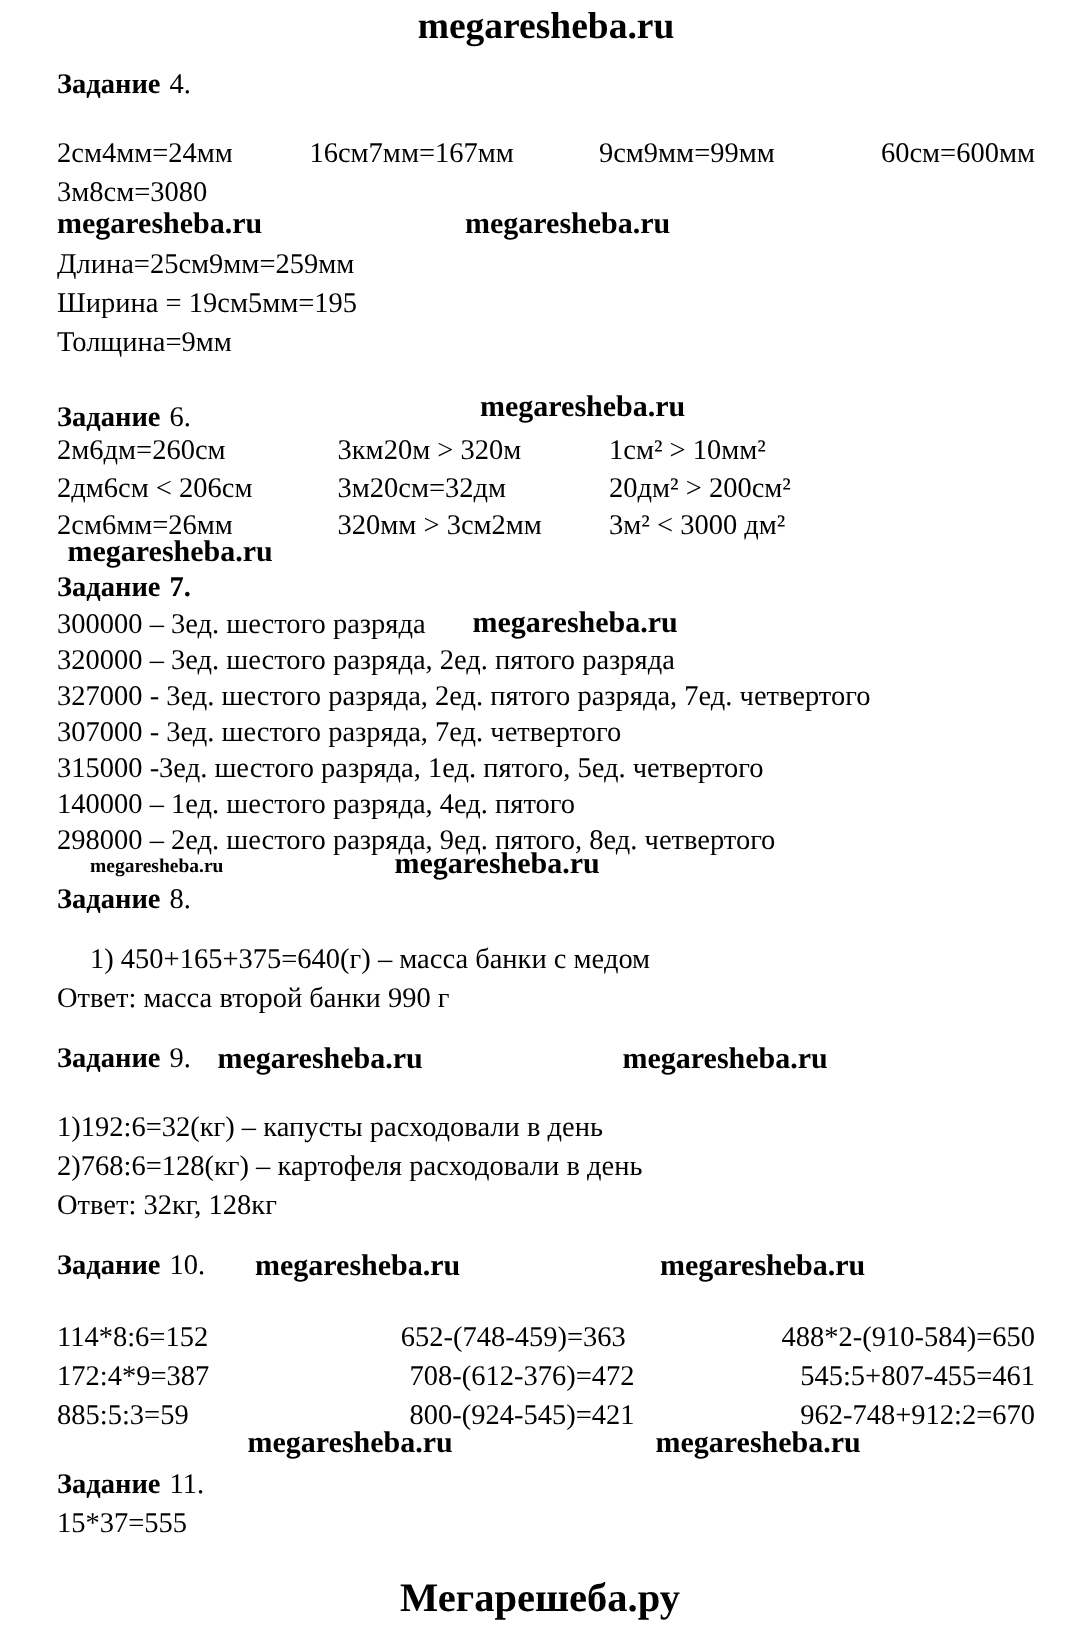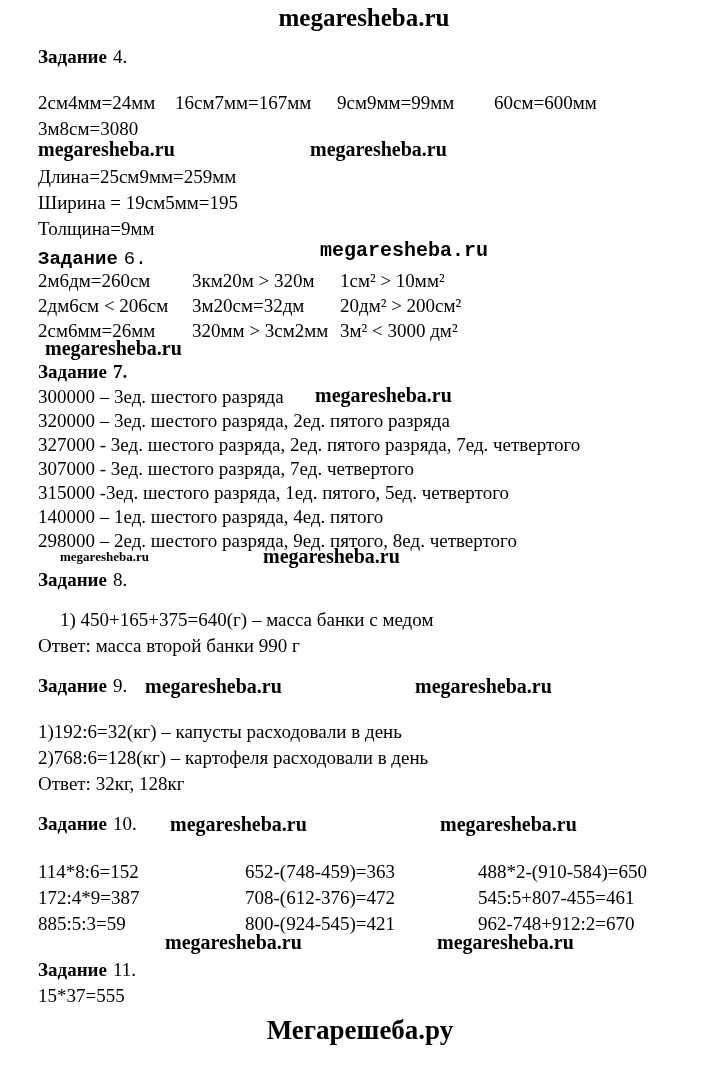--- a/index.html
+++ b/index.html
@@ -22,33 +22,33 @@
   }
   .t { font-size:19px; line-height:26px; }
   .t7 { font-size:19px; line-height:24px; }
   .task-title { font-size:19px; line-height:26px; }
   .task-title b { margin-right:6px; }
   .rel { position:relative; }
   .abs { position:absolute; top:0; }
   .wm { font-weight:bold; font-size:20px; white-space:nowrap; }
   .wm-small { font-weight:bold; font-size:13px; }
   .wm-row { position:relative; height:26px; }
-  .row { display:flex; }
+  .row { display:flex;gap:33px; }
   .c { display:inline-block; white-space:nowrap; }
   .indent { padding-left:22px; }
   .footer {
-    position:absolute; top:1013px; left:0;
+    position:absolute; top:1048px; left:0;
     width:720px; text-align:center;
     font-weight:bold; font-size:27px; line-height:34px;
   }
   
   .mt-title4 { margin-top:10px; }
   .mt-eq4 { margin-top:20px; }
   .mt-wm4 { margin-top:-4px; }
-  .mt-t6title { margin-top:4px;font-family:Liberation Mono, monospace; }
+  .mt-t6title { margin-top:24px; }
   .mt-t6grid { margin-top:-4px; }
   .t6row { line-height:25px; }
   .mt-wm6 { margin-top:-6px; }
   .mt-t7title { margin-top:-4px;font-weight:bold; }
   .mt-wm7 { margin-top:-8px; height:24px; }
   .mt-t8title { margin-top:-2px; }
   .mt-t8l1 { margin-top:14px; }
   .mt-t9title { margin-top:14px; }
   .mt-t9l1 { margin-top:20px; }
   .mt-t10title { margin-top:14px; }

